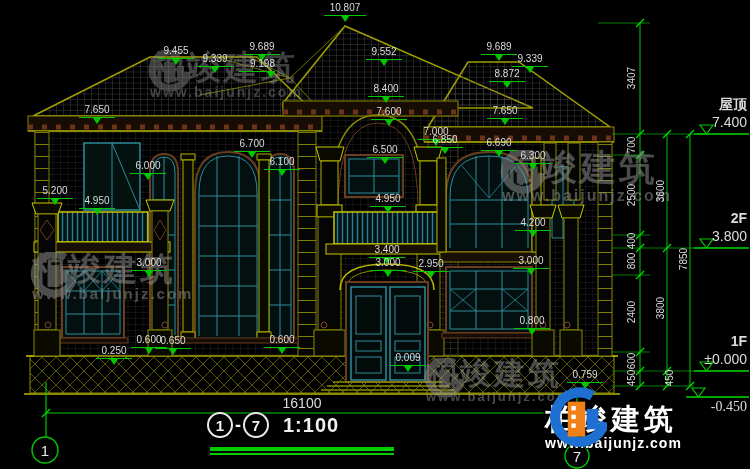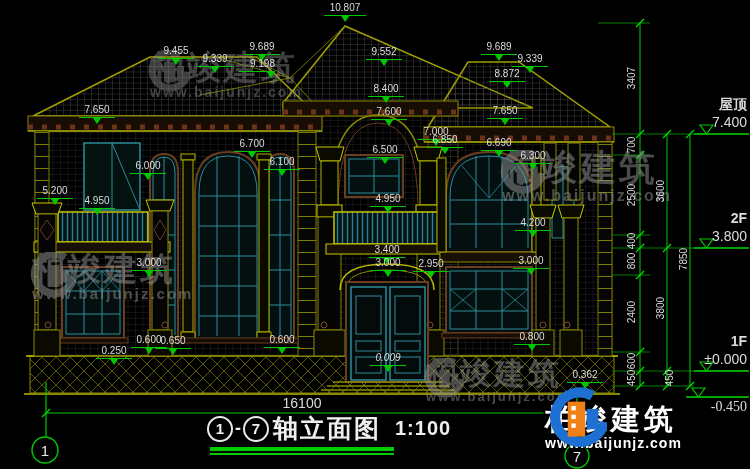--- a/index.html
+++ b/index.html
@@ -438,21 +438,21 @@
       <div class="elev" style="left: 149px; top: 258px;">
         <span>3.000</span>
         <span class="eln" style="width: 36px;"></span>
         <span class="etr"></span>
       </div>
       <div class="elev" style="left: 531px; top: 256px;">
         <span>3.000</span>
         <span class="eln" style="width: 36px;"></span>
         <span class="etr"></span>
       </div>
-      <div class="elev" style="left: 532px; top: 332px;">
+      <div class="elev" style="left: 532px; top: 316px;">
         <span>0.800</span>
         <span class="eln" style="width: 36px;"></span>
         <span class="etr"></span>
       </div>
       <div class="elev" style="left: 149px; top: 335px;">
         <span>0.600</span>
         <span class="eln" style="width: 36px;"></span>
         <span class="etr"></span>
       </div>
       <div class="elev" style="left: 173px; top: 336px;">
@@ -463,27 +463,27 @@
       <div class="elev" style="left: 114px; top: 346px;">
         <span>0.250</span>
         <span class="eln" style="width: 36px;"></span>
         <span class="etr"></span>
       </div>
       <div class="elev" style="left: 282px; top: 335px;">
         <span>0.600</span>
         <span class="eln" style="width: 36px;"></span>
         <span class="etr"></span>
       </div>
-      <div class="elev" style="left: 388px; top: 353px; font-style: italic;">
+      <div class="elev" style="left: 408px; top: 353px;">
         <span>0.009</span>
         <span class="eln" style="width: 36px;"></span>
         <span class="etr"></span>
       </div>
       <div class="elev" style="left: 585px; top: 370px;">
-        <span>0.362</span>
+        <span>0.759</span>
         <span class="eln" style="width: 36px;"></span>
         <span class="etr"></span>
       </div>
     </div>
   <div class="layer" id="vdim-layer">
       <div class="vdim" style="left: 631px; top: 78px;">3407</div>
       <div class="vdim" style="left: 631px; top: 145px;">700</div>
       <div class="vdim" style="left: 631px; top: 195px;">2500</div>
       <div class="vdim" style="left: 631px; top: 241px;">400</div>
       <div class="vdim" style="left: 631px; top: 261px;">800</div>
@@ -514,21 +514,20 @@
     </div>
 
   <div id="total-dim">16100</div>
   <div class="bubble-num" style="left:45px;top:450px;">1</div>
   <div class="bubble-num" style="left:577px;top:456px;">7</div>
 
   <div id="title-block">
     <span class="tc">1</span>
     <span class="tdash">-</span>
     <span class="tc">7</span>
-    <span id="title-text">轴立面图</span>
     <span id="title-scale">1:100</span>
   </div>
   <div id="title-ul1"></div>
   <div id="title-ul2"></div>
 
   <div id="brand">
     <span>
       <svg width="64" height="72" viewBox="0 0 44 48">
         <path d="M34,6 A17,17 0 1,0 42,24" fill="none" stroke="#1d6fd2" stroke-width="7"></path>
         <rect x="17" y="10" width="12" height="24" fill="#f08119"></rect>

